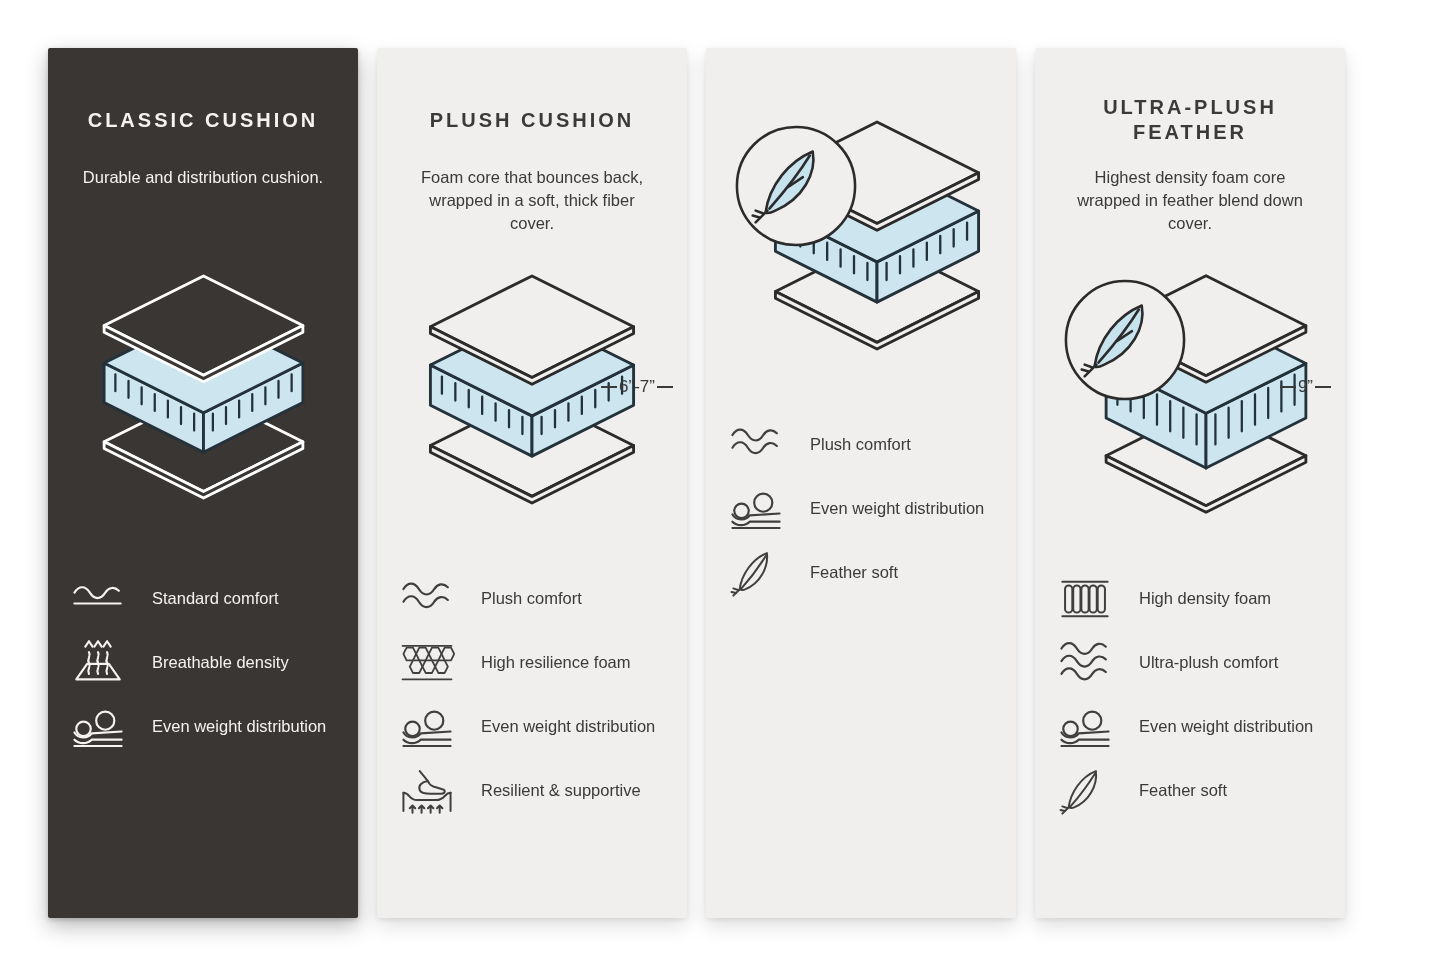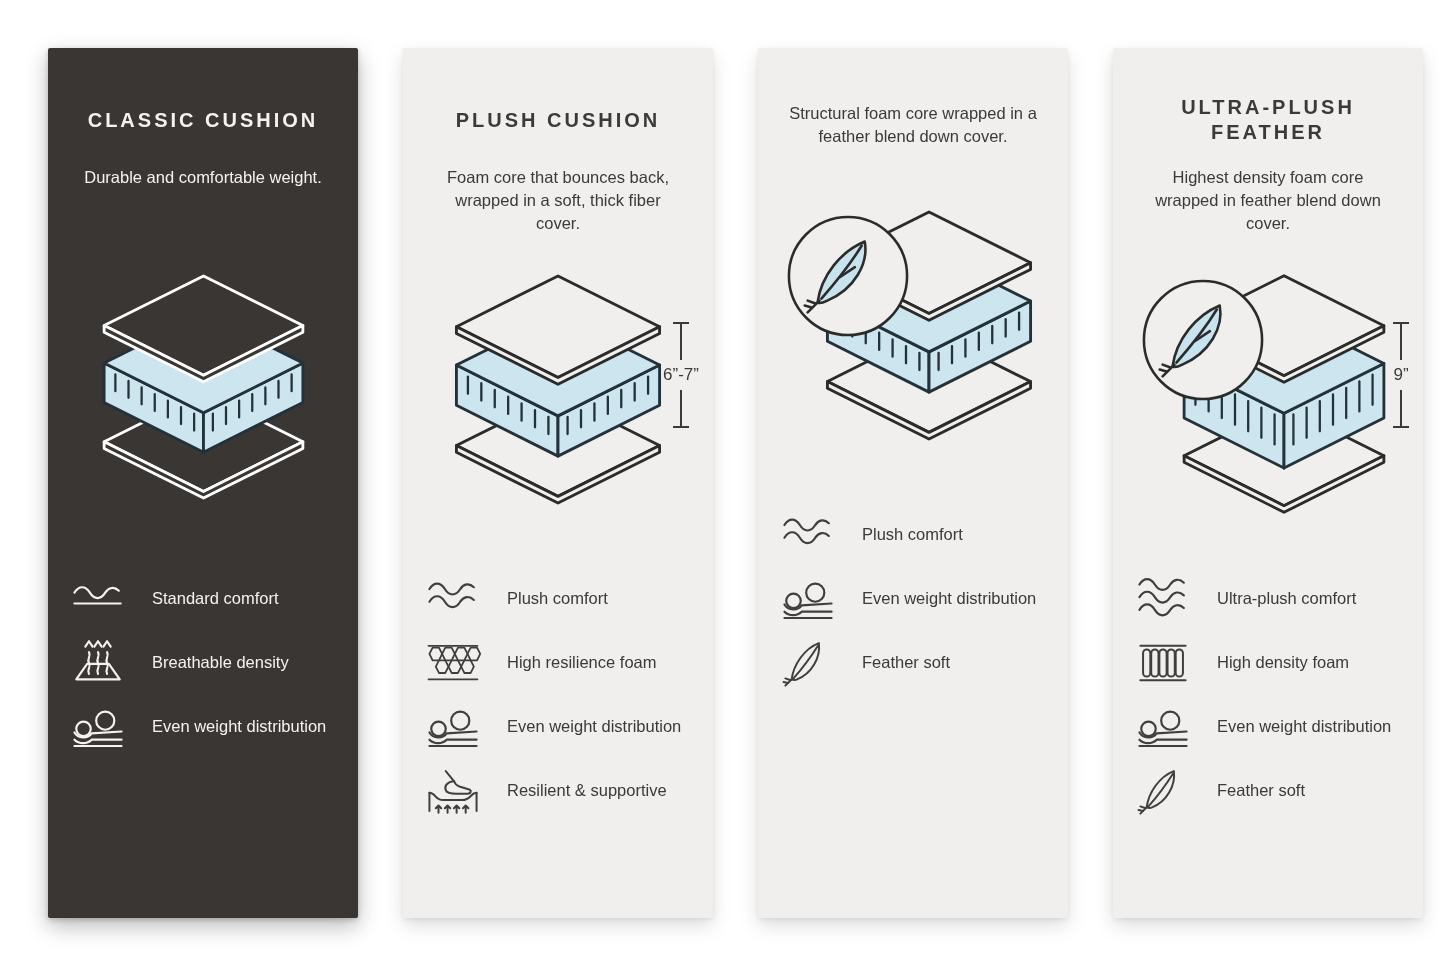--- a/index.html
+++ b/index.html
@@ -4,21 +4,21 @@
 <style>
   html,body { margin:0; padding:0; }
   body {
     width:1445px; height:964px;
     background:#ffffff;
     font-family:"Liberation Sans","DejaVu Sans",sans-serif;
     overflow:hidden;
   }
   .board {
     display:flex;
-    gap:45px;
+    gap:19px;
     padding:48px 0 0 48px;
   }
   .panel {
     width:310px; height:870px;
     border-radius:2px;
     box-sizing:border-box;
     padding-top:40px;
     position:relative;
     background:var(--panel-bg);
     color:var(--text);
@@ -47,22 +47,22 @@
     color:var(--text);
   }
   .illo { position:relative; height:285px; margin-top:20px; }
   .cushion { display:block; margin:30px auto 0; }
   .cushion--shift { margin-left:56px; }
   .cushion .slab { fill:var(--panel-bg); stroke:var(--line); stroke-width:3; stroke-linejoin:round; }
   .cushion .foam { fill:#cce5ef; stroke:#23313a; stroke-width:3; stroke-linejoin:round; }
   .cushion .stitch { stroke:#23313a; stroke-width:2.4; stroke-linecap:round; }
   .badge { position:absolute; left:26px; top:4px; }
   .dim {
-    position:absolute; right:14px; top:50px; height:106px;
-    display:flex; flex-direction:column; align-items:center;
+    position:absolute; right:14px; top:50px; height:130px;
+    display:flex; flex-direction:row; align-items:center;
     color:#3a3a3a;
   }
   .dim .cap { width:16px; height:2px; background:#3a3a3a; }
   .dim .seg { width:2px; flex:1; background:#3a3a3a; }
   .dim .dlabel { padding:5px 0; font-size:17px; white-space:nowrap; }
   .features { list-style:none; margin:16px 0 0; padding:0 18px 0 18px; }
   .feature {
     display:flex; align-items:center;
     min-height:48px; margin-bottom:12px;
   }
@@ -197,21 +197,21 @@
         <path d="M32 93 l-8 -3" fill="none"></path>
       </g>
     </symbol>
   </defs>
 </svg>
 
 <div class="board">
 
   <section class="panel panel--dark">
     <h2 class="title">CLASSIC CUSHION</h2>
-    <p class="desc">Durable and comfortable weight.</p>
+    <p class="desc">Durable and distribution cushion.</p>
     <div class="illo">
       <svg class="cushion" width="225" height="230" viewBox="0 0 240 245">
         <path class="slab" d="M120 128 L226 181 L120 234 L14 181 Z"></path>
         <path class="slab" d="M14 181 L14 188 L120 241 L226 188 L226 181 L120 234 Z"></path>
         <path class="foam" d="M14 97 L14 139 L120 192 L120 150 Z"></path>
         <path class="foam" d="M226 97 L226 139 L120 192 L120 150 Z"></path>
         <path class="foam" d="M120 44 L226 97 L120 150 L14 97 Z"></path>
         <g class="stitch">
           <path d="M26 109 V127 M40 116 V134 M54 123 V141 M68 130 V148 M82 137 V155 M96 144 V162 M110 151 V169"></path>
           <path d="M214 109 V127 M200 116 V134 M186 123 V141 M172 130 V148 M158 137 V155 M144 144 V162 M130 151 V169"></path>
@@ -303,21 +303,20 @@
             <svg>
               <use href="#sym-resilient"></use>
             </svg>
           </span>
         <span class="flabel">Resilient &amp; supportive</span>
       </li>
     </ul>
   </section>
 
   <section class="panel panel--light">
-    <p class="desc">Structural foam core wrapped in a feather blend down cover.</p>
     <div class="illo">
       <svg class="cushion cushion--shift" width="230" height="235" viewBox="0 0 240 245">
         <path class="slab" d="M120 128 L226 181 L120 234 L14 181 Z"></path>
         <path class="slab" d="M14 181 L14 188 L120 241 L226 188 L226 181 L120 234 Z"></path>
         <path class="foam" d="M14 97 L14 139 L120 192 L120 150 Z"></path>
         <path class="foam" d="M226 97 L226 139 L120 192 L120 150 Z"></path>
         <path class="foam" d="M120 44 L226 97 L120 150 L14 97 Z"></path>
         <g class="stitch">
           <path d="M26 109 V127 M40 116 V134 M54 123 V141 M68 130 V148 M82 137 V155 M96 144 V162 M110 151 V169"></path>
           <path d="M214 109 V127 M200 116 V134 M186 123 V141 M172 130 V148 M158 137 V155 M144 144 V162 M130 151 V169"></path>
@@ -382,32 +381,32 @@
         <span class="seg"></span>
         <span class="dlabel">9”</span>
         <span class="seg"></span>
         <span class="cap"></span>
       </div>
     </div>
     <ul class="features">
       <li class="feature">
         <span class="ficon">
             <svg>
+              <use href="#sym-pills"></use>
+            </svg>
+          </span>
+        <span class="flabel">High density foam</span>
+      </li>
+      <li class="feature">
+        <span class="ficon">
+            <svg>
               <use href="#sym-wave3"></use>
             </svg>
           </span>
         <span class="flabel">Ultra-plush comfort</span>
-      </li>
-      <li class="feature">
-        <span class="ficon">
-            <svg>
-              <use href="#sym-pills"></use>
-            </svg>
-          </span>
-        <span class="flabel">High density foam</span>
       </li>
       <li class="feature">
         <span class="ficon">
             <svg>
               <use href="#sym-even-weight"></use>
             </svg>
           </span>
         <span class="flabel">Even weight distribution</span>
       </li>
       <li class="feature">

